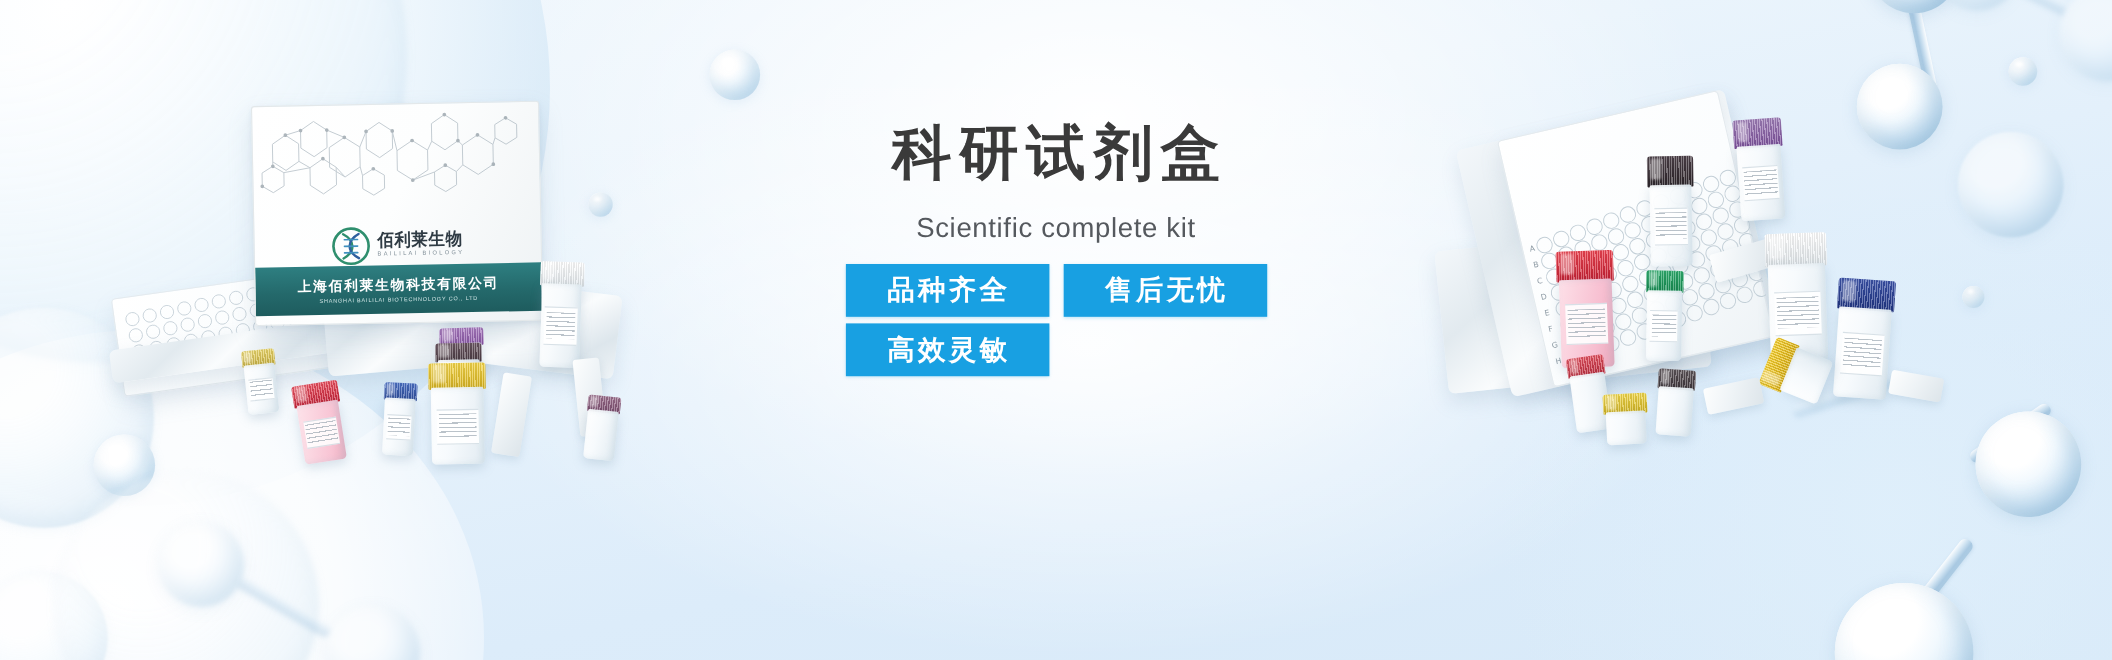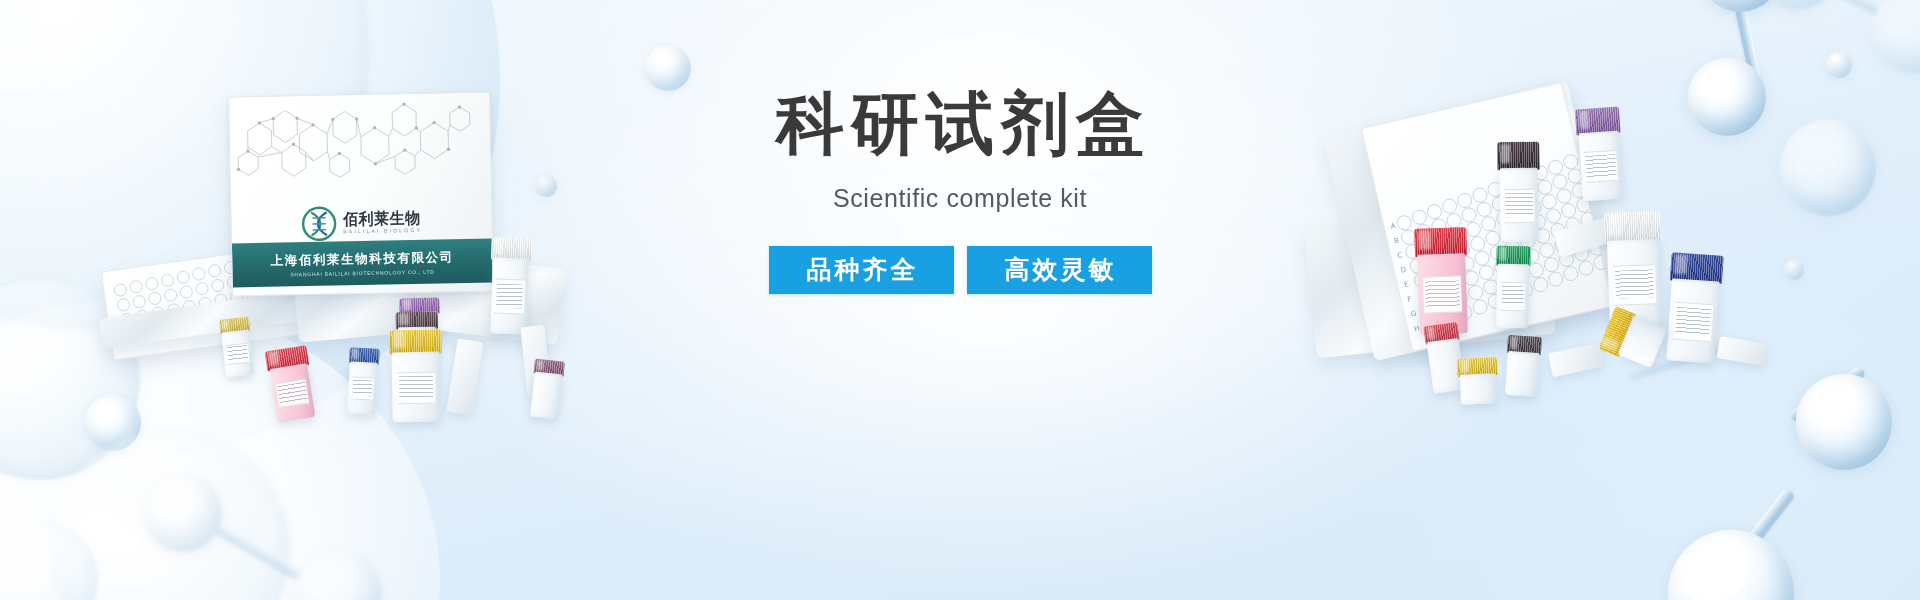--- a/index.html
+++ b/index.html
@@ -111,29 +111,29 @@
     background:repeating-linear-gradient(180deg, rgba(130,145,158,.55) 0 1px, transparent 1px 4px); }
   .tube { position:absolute; border-radius:3px;
     background:linear-gradient(115deg,#fdfefe 0%,#eef3f6 48%,#dde5ea 100%);
     box-shadow:0 3px 8px rgba(120,150,175,.22); }
 
   
   #copy { position:absolute; left:0; right:0; top:0; height:600px;
     display:flex; flex-direction:column; align-items:center; pointer-events:none; }
   #copy > * { pointer-events:auto; }
 
-  #headline { margin-top:89px; font-size:68px; line-height:1; font-weight:700;
+  #headline { margin-top:112px; font-size:54px; line-height:1; font-weight:700;
     color:#3a3a3a; letter-spacing:7px; text-indent:7px;
     font-family:"Liberation Sans","DejaVu Sans",sans-serif;
     text-shadow:0 1px 0 rgba(255,255,255,.6); }
 
   #subheadline { margin-top:27px; font-size:25px; letter-spacing:.6px; color:#55595e;
     font-weight:400; }
 
-  #badges { margin-top:33px; display:grid; grid-template-columns:auto auto;
+  #badges { margin-top:18px; display:grid; grid-template-columns:auto auto;
     gap:6px 13px; }
   .badge { background:#18a0e2; color:#ffffff; font-size:25px; font-weight:700;
     letter-spacing:3px; text-indent:3px; padding:7px 20px 8px;
     display:flex; align-items:center; justify-content:center; min-width:185px;
     box-shadow:0 1px 3px rgba(24,160,226,.28); }
 
   #taglines { margin-top:54px; display:flex; flex-direction:column; align-items:center;
     gap:3px; }
   .tagline { font-size:24px; color:#b7c7d6; letter-spacing:.4px; font-weight:400;
     white-space:nowrap; }
@@ -534,18 +534,19 @@
   </div>
 
   <div id="copy">
 
     <h1 id="headline">科研试剂盒</h1>
 
     <div id="subheadline">Scientific complete kit</div>
 
     <div id="badges">
       <div class="badge">品种齐全</div>
+      <div class="badge">售后无忧</div>
       <div class="badge">高效灵敏</div>
     </div>
 
 
   </div>
 </div>
 
 </body></html>

